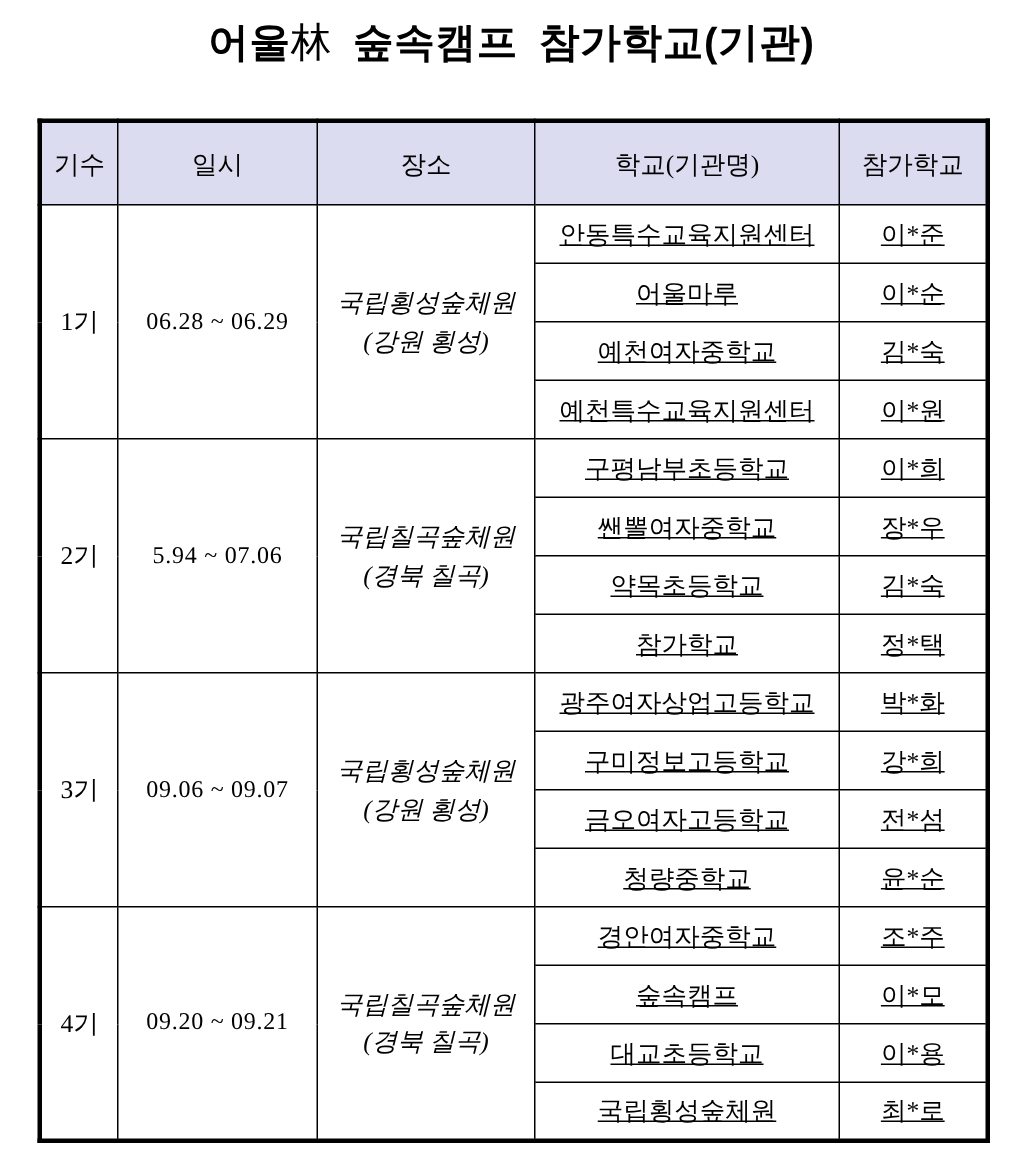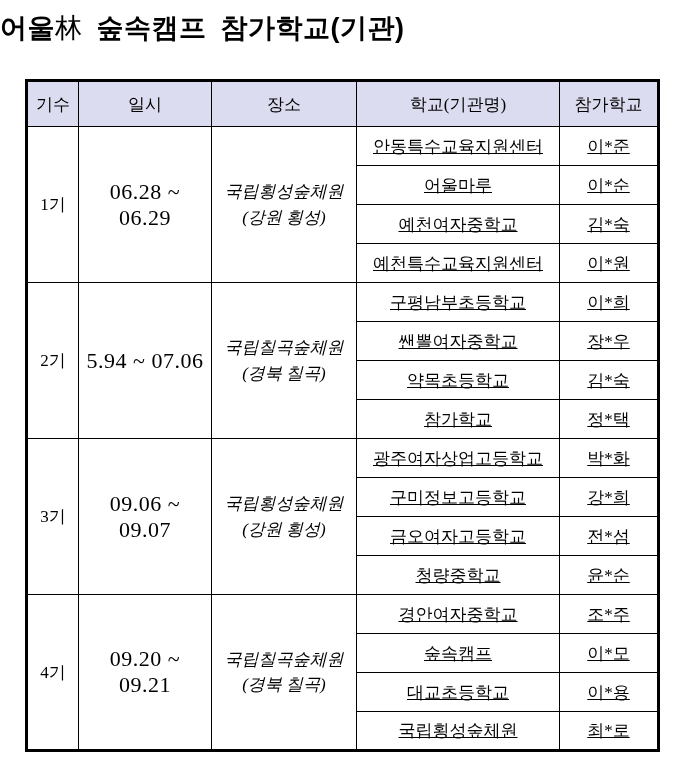--- a/index.html
+++ b/index.html
@@ -6,21 +6,21 @@
   html, body {
     width: 682px; height: 777px;
     background: #ffffff;
     font-family: "Liberation Serif", "DejaVu Serif", serif;
     color: #000000;
     overflow: hidden;
   }
   .page { position: relative; width: 682px; height: 777px; }
   .title {
     margin-top: 10px;
-    text-align: left;
+    text-align: center;
     font-family: "Liberation Sans", "DejaVu Sans", sans-serif;
     font-size: 27px;
     font-weight: bold;
     letter-spacing: 0.5px;
     word-spacing: 6px;
     color: #000000;
   }
   .title .hanja { font-weight: 500; }
   table.roster {
     margin: 33px 0 0 25px;
@@ -37,24 +37,24 @@
   th, td {
     border: 1px solid #000000;
     text-align: center;
     vertical-align: middle;
     font-weight: normal;
     font-size: 17px;
     padding: 0 2px;
   }
   th {
     background: #DCDCF0;
-    height: 46px;
+    height: 56px;
   }
   td.school-cell, td.teacher-cell { height: 39px; text-decoration: underline; }
-  td.date-cell { font-size: 22px; letter-spacing: 0.5px; }
+  td.date-cell { font-size: 16px; letter-spacing: 0.5px; }
   td.venue-cell { line-height: 1.5; font-style: italic; }
 </style>
 </head>
 <body>
 
 <div class="page">
 
   <h1 class="title"><span>어울</span><span class="hanja">林</span><span> 숲속캠프 참가학교(기관)</span></h1>
 
   <table class="roster">

